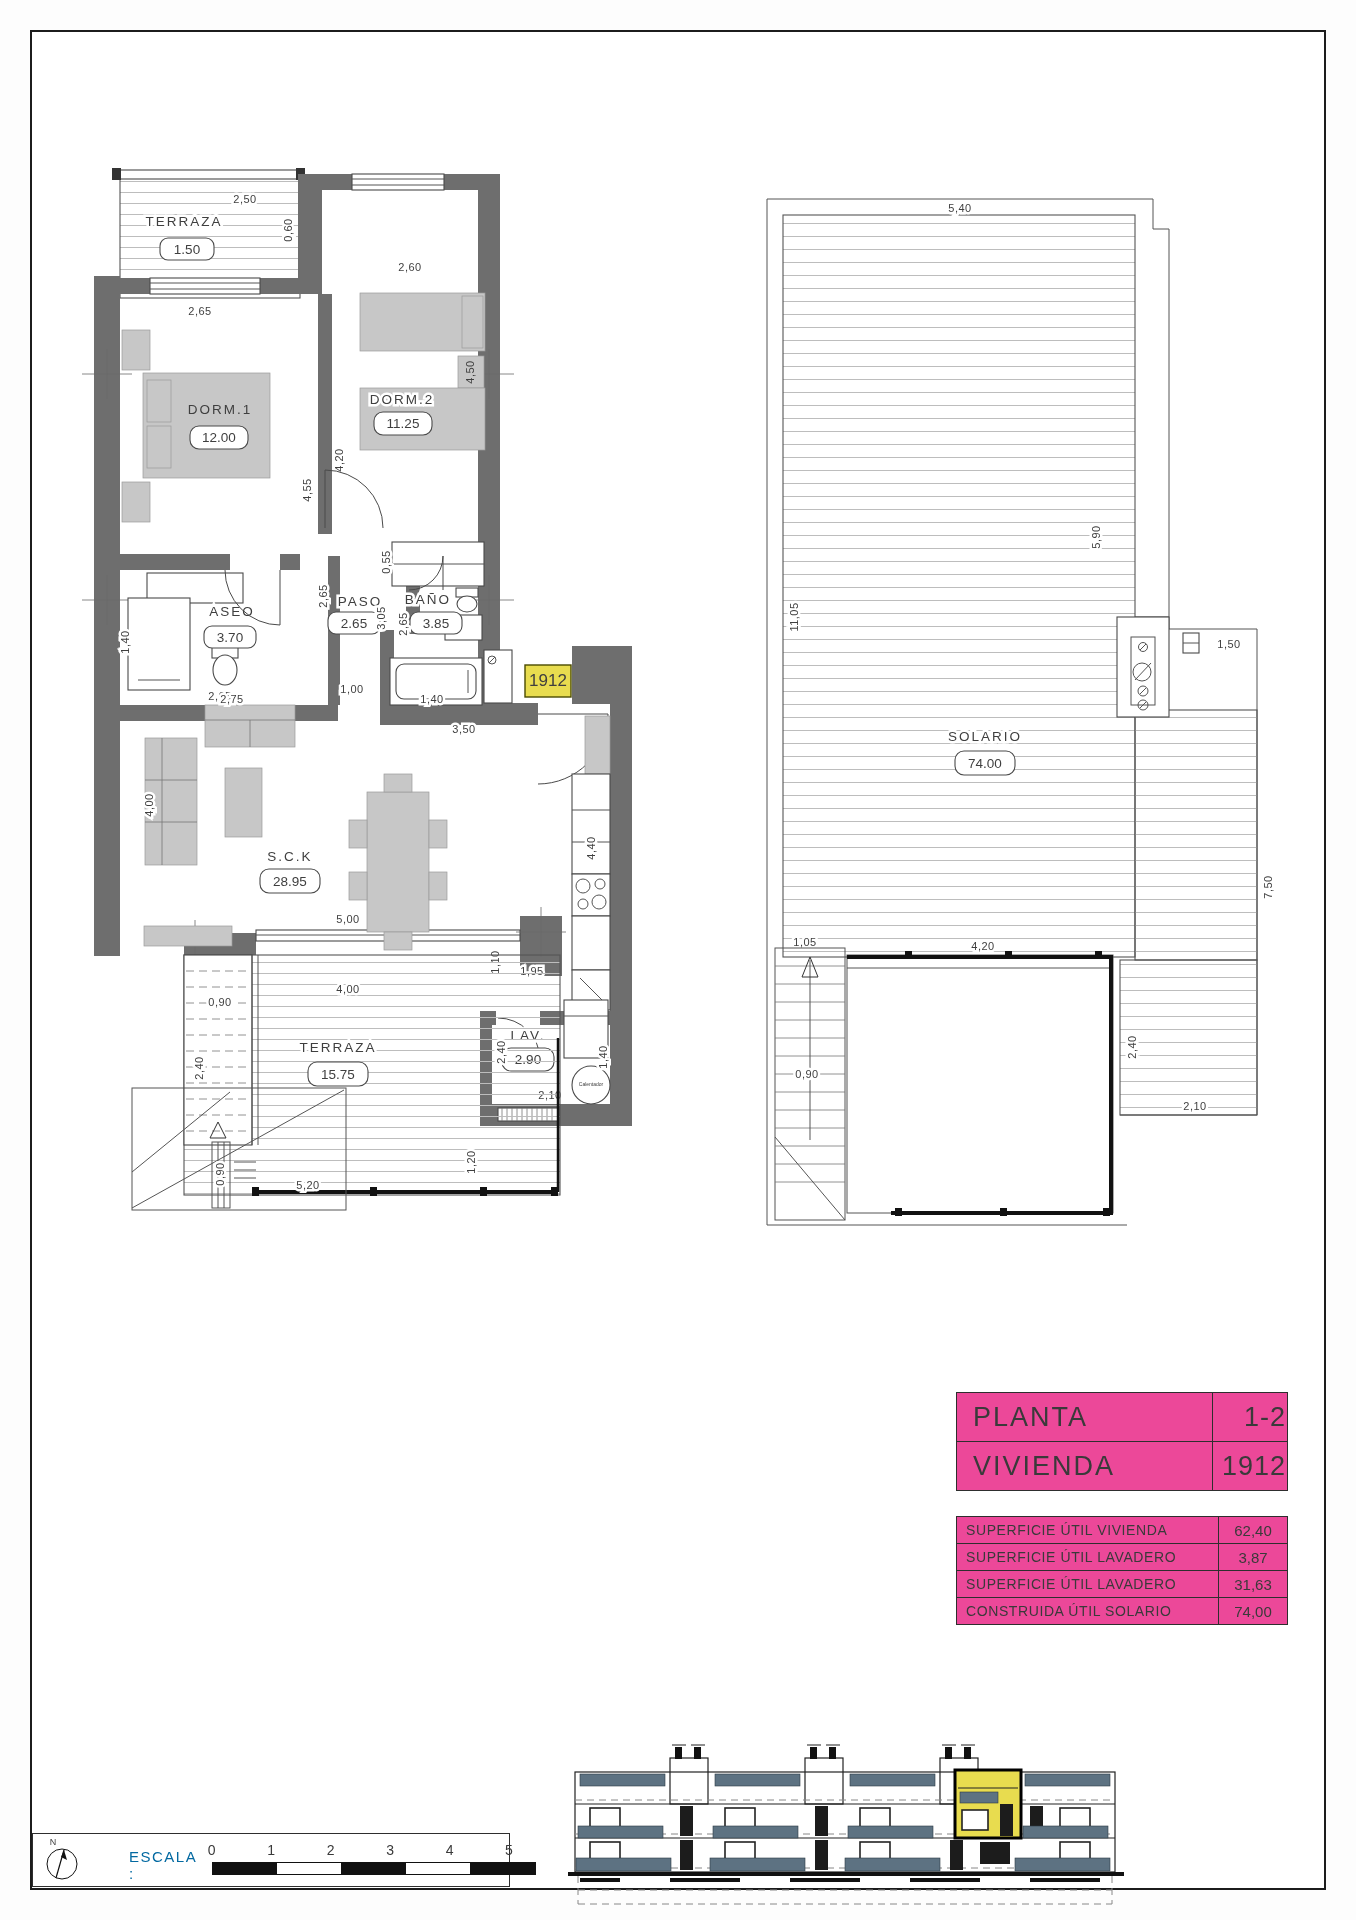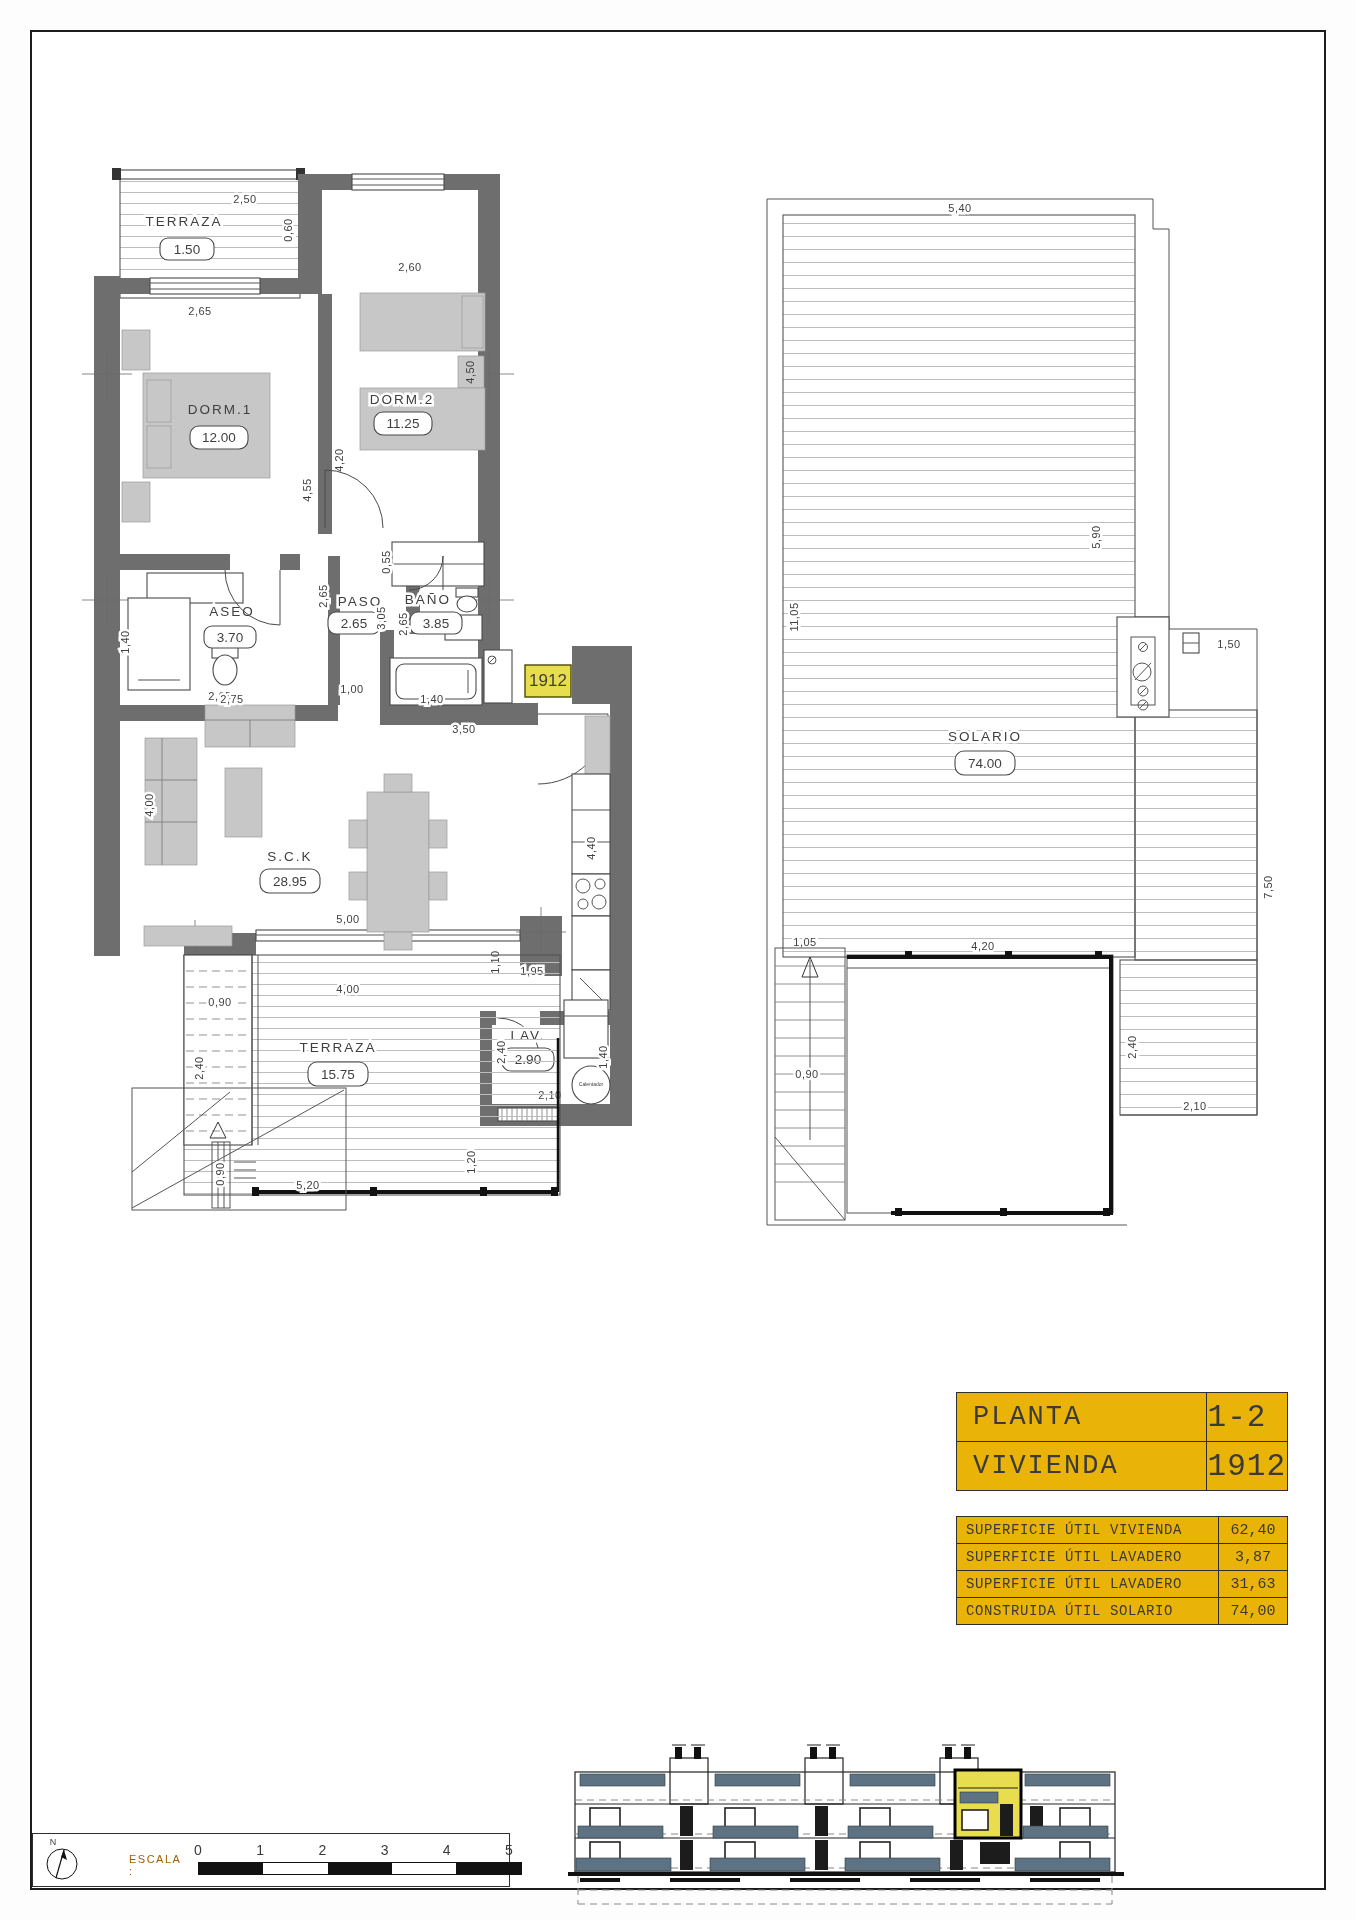--- a/index.html
+++ b/index.html
@@ -34,32 +34,32 @@
   .hatchB{fill:url(#p2hatch);stroke:#555;stroke-width:1.1;}
   .cross{stroke:#6a6a6a;stroke-width:0.8;}
   .slate{fill:var(--c-balcony);stroke:#2c3a44;stroke-width:0.6;}
   .win{fill:#1c1c1c;}
   .wwin{fill:#fff;stroke:#222;stroke-width:1.6;}
   .hl{fill:var(--c-highlight);stroke:#000;stroke-width:3;}
   .eline{stroke:#222;stroke-width:1.2;fill:none;}
   .dash{stroke:#888;stroke-width:1;stroke-dasharray:7 5;fill:none;}
   
   #tables{position:absolute;left:956px;top:1392px;width:332px;}
-  .itable{width:100%;border-collapse:collapse;background:#eab308;font-family:Liberation Mono, monospace;}
+  .itable{width:100%;border-collapse:collapse;background:#ec4899;}
   .itable td{border:1.6px solid #2e2e2e;color:#3a3a3a;}
   .t-head td.lbl{font-size:27px;letter-spacing:2px;padding:8px 6px 8px 16px;height:32px;}
-  .t-head td.val{font-size:31px;text-align:left;width:72px;letter-spacing:1px;}
+  .t-head td.val{font-size:27px;text-align:right;width:72px;letter-spacing:1px;}
   .t-small td.lbl{font-size:14px;letter-spacing:0.6px;padding:5px 4px 5px 9px;height:16px;}
   .t-small td.val{font-size:15px;text-align:center;width:66px;}
   .tgap{height:25px;}
   
   #scalebox{position:absolute;left:32px;top:1833px;width:476px;height:52px;border:1.6px solid #2e2e2e;
             background:#fff;display:flex;align-items:center;}
   #northarrow{margin-left:8px;flex:0 0 auto;}
-  #scalelabel{font-size:11px;letter-spacing:1.5px;color:#a16207;margin:10px 10px 0 46px;}
+  #scalelabel{font-size:15px;letter-spacing:1.5px;color:#0369a1;margin:10px 10px 0 46px;}
   #scalebar{position:relative;width:322px;height:40px;margin-top:4px;}
   .sb-num{position:absolute;top:0;font-size:14px;color:#3a3a3a;transform:translateX(-50%);}
   #sb-track{position:absolute;left:0;top:20px;width:322px;height:11px;border:1px solid #111;display:flex;}
   .sb-seg{flex:1 1 0;}
   .sb-b{background:#111;} .sb-w{background:#fff;}
 </style>
 </head>
 <body>
 
 <div id="sheet">

